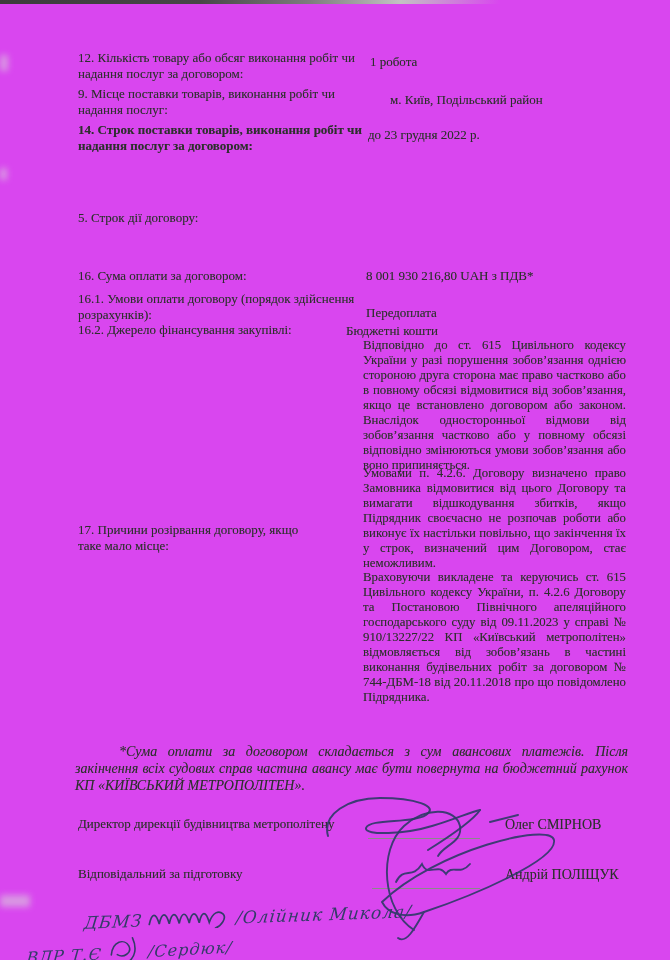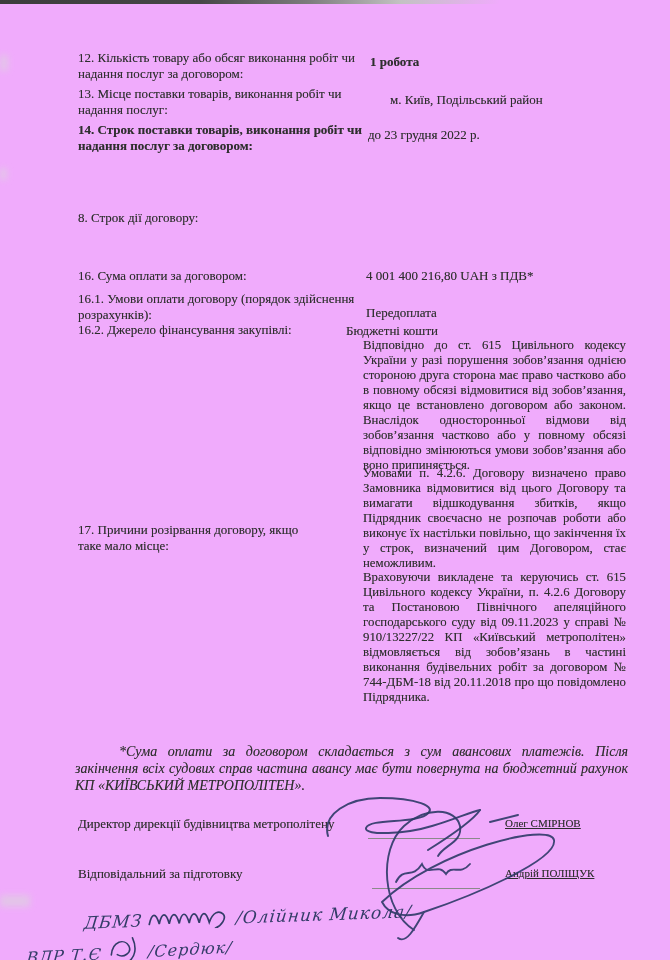--- a/index.html
+++ b/index.html
@@ -1,37 +1,37 @@
 <!DOCTYPE html>
 <html><head>
 <meta charset="utf-8">
 <style>
   html,body{margin:0;padding:0;background:#ffffff;}
   .page{
     position:relative;width:670px;height:960px;margin:0;
-    background:#f0abfc;overflow:hidden;
+    background:#d946ef;overflow:hidden;
     font-family:"Liberation Serif","DejaVu Serif",serif;
     color:#2e2e2e;
   }
   .fuzz{text-shadow:0 0 .6px rgba(80,80,80,.5);}
   .lbl{position:absolute;font-size:13px;line-height:15.5px;}
   .val{position:absolute;font-size:13px;line-height:15.5px;}
   .para{position:absolute;left:363px;width:263px;font-size:12.8px;line-height:15px;text-align:justify;}
   .topbar{
     position:absolute;top:0;left:0;height:4px;width:500px;
     background:linear-gradient(to right,#3c3c3c 0%,#474747 40%,#7d7d7d 62%,#c2c2c2 80%,rgba(255,255,255,0) 100%);
   }
   .smudge{position:absolute;background:#d9d9d9;filter:blur(3px);opacity:.55;}
   .footnote{
     position:absolute;left:75px;top:744px;width:553px;
     font-size:14px;line-height:16.8px;font-style:italic;
     text-align:justify;text-indent:44px;
   }
   .sigrole{position:absolute;left:78px;font-size:13px;}
-  .signame{position:absolute;left:505px;font-size:11px;text-decoration:underline;}
+  .signame{position:absolute;left:505px;font-size:14px;}
   .sigline{position:absolute;height:38px;border-bottom:1px solid #8a8a8a;}
   .sigstroke{position:absolute;pointer-events:none;}
   .hand{
     position:absolute;display:flex;align-items:flex-end;gap:5px;
     font-family:"DejaVu Serif",serif;font-style:italic;
     color:#333c68;white-space:nowrap;
   }
   .hand .txt{display:inline-block;transform:skewX(-8deg);letter-spacing:1px;}
   .hand1{left:84px;top:903px;font-size:17px;transform:rotate(-2deg);}
   .hand2{left:26px;top:934px;font-size:16px;transform:rotate(-3deg);letter-spacing:2px;}
@@ -40,32 +40,32 @@
 <body>
 
 <div class="page">
 
   <div class="topbar"></div>
   <div class="smudge" style="left:0;top:55px;width:8px;height:16px;"></div>
   <div class="smudge" style="left:0;top:168px;width:7px;height:12px;"></div>
   <div class="smudge" style="left:0;top:895px;width:30px;height:12px;"></div>
 
   <div class="lbl fuzz" style="left:78px;top:50px;width:288px;">12. Кількість товару або обсяг виконання робіт чи надання послуг за договором:</div>
-  <div class="val fuzz" style="left:370px;top:54px;font-weight:bold;">1 робота</div>
+  <div class="val fuzz" style="left:370px;top:54px;">1 робота</div>
 
-  <div class="lbl fuzz" style="left:78px;top:86px;width:280px;">13. Місце поставки товарів, виконання робіт чи надання послуг:</div>
+  <div class="lbl fuzz" style="left:78px;top:86px;width:280px;">9. Місце поставки товарів, виконання робіт чи надання послуг:</div>
   <div class="val fuzz" style="left:370px;top:92px;margin-left:20px;">м. Київ, Подільський район</div>
 
   <div class="lbl fuzz" style="left:78px;top:122px;width:288px;font-weight:bold;">14. Строк поставки товарів, виконання робіт чи надання послуг за договором:</div>
   <div class="val fuzz" style="left:368px;top:127px;">до 23 грудня 2022 р.</div>
 
-  <div class="lbl fuzz" style="left:78px;top:210px;">8. Строк дії договору:</div>
+  <div class="lbl fuzz" style="left:78px;top:210px;">5. Строк дії договору:</div>
 
   <div class="lbl fuzz" style="left:78px;top:268px;">16. Сума оплати за договором:</div>
-  <div class="val fuzz" style="left:366px;top:268px;">4 001 400 216,80 UAH з ПДВ*</div>
+  <div class="val fuzz" style="left:366px;top:268px;">8 001 930 216,80 UAH з ПДВ*</div>
 
   <div class="lbl fuzz" style="left:78px;top:291px;width:296px;">16.1. Умови оплати договору (порядок здійснення розрахунків):</div>
   <div class="val fuzz" style="left:366px;top:297px;margin-top:8px;">Передоплата</div>
 
   <div class="lbl fuzz" style="left:78px;top:322px;">16.2. Джерело фінансування закупівлі:</div>
   <div class="val fuzz" style="left:346px;top:323px;">Бюджетні кошти</div>
 
   <div class="para fuzz" style="top:338px;">Відповідно до ст. 615 Цивільного кодексу України у разі порушення зобов’язання однією стороною друга сторона має право частково або в повному обсязі відмовитися від зобов’язання, якщо це встановлено договором або законом. Внаслідок односторонньої відмови від зобов’язання частково або у повному обсязі відповідно змінюються умови зобов’язання або воно припиняється.</div>
   <div class="para fuzz" style="top:466px;">Умовами п. 4.2.6. Договору визначено право Замовника відмовитися від цього Договору та вимагати відшкодування збитків, якщо Підрядник своєчасно не розпочав роботи або виконує їх настільки повільно, що закінчення їх у строк, визначений цим Договором, стає неможливим.</div>
   <div class="para fuzz" style="top:570px;">Враховуючи викладене та керуючись ст. 615 Цивільного кодексу України, п. 4.2.6 Договору та Постановою Північного апеляційного господарського суду від 09.11.2023 у справі № 910/13227/22 КП «Київський метрополітен» відмовляється від зобов’язань в частині виконання будівельних робіт за договором № 744-ДБМ-18 від 20.11.2018 про що повідомлено Підрядника.</div>

